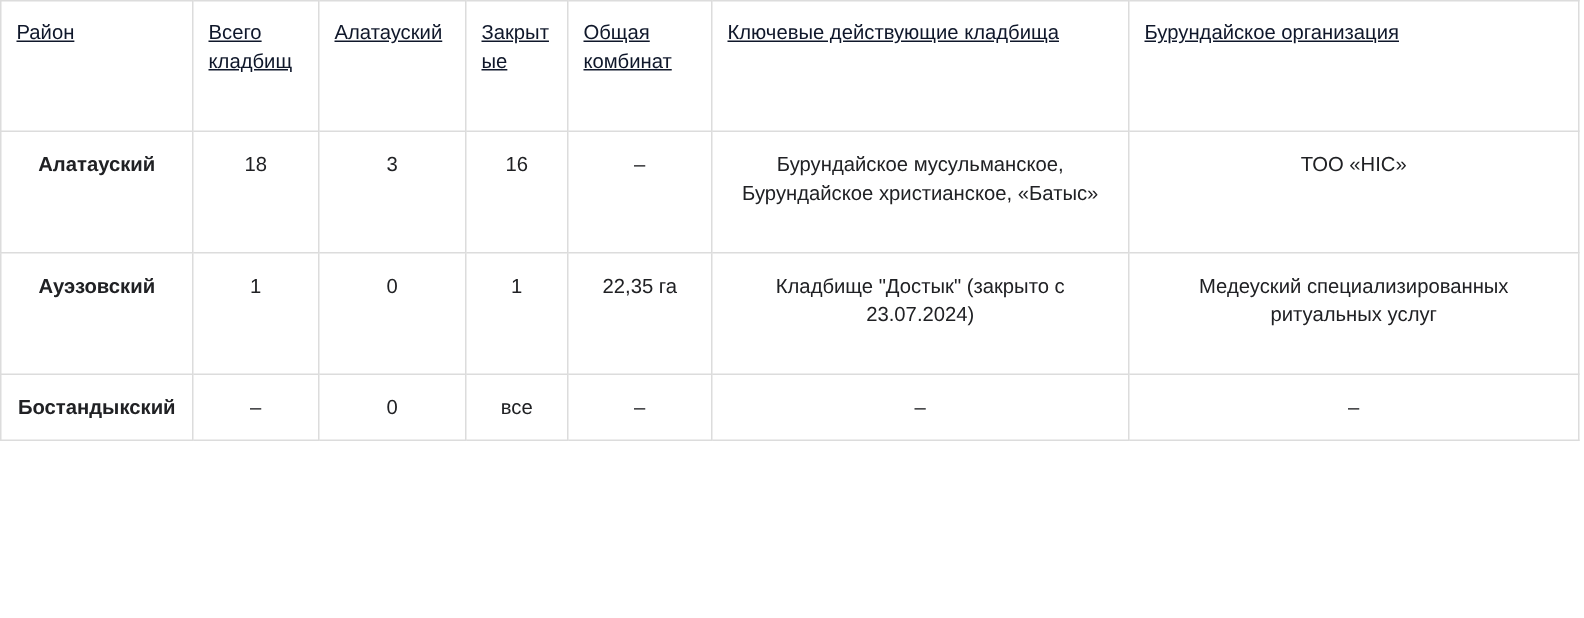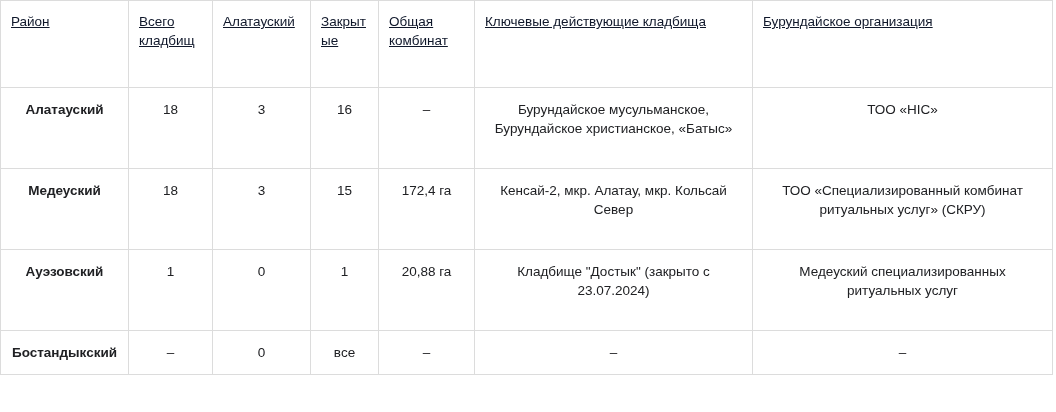--- a/index.html
+++ b/index.html
@@ -88,34 +88,25 @@
       <tr class="row-tall">
         <td class="district">Алатауский</td>
         <td>18</td>
         <td>3</td>
         <td>16</td>
         <td>–</td>
         <td>Бурундайское мусульманское, Бурундайское христианское, «Батыс»</td>
         <td>ТОО «HIC»</td>
       </tr>
       <tr class="row-tall">
-        <td class="district">Медеуский</td>
-        <td>18</td>
-        <td>3</td>
-        <td>15</td>
-        <td>172,4 га</td>
-        <td>Кенсай-2, мкр. Алатау, мкр. Кольсай Север</td>
-        <td>ТОО «Специализированный комбинат ритуальных услуг» (СКРУ)</td>
-      </tr>
-      <tr class="row-tall">
         <td class="district">Ауэзовский</td>
         <td>1</td>
         <td>0</td>
         <td>1</td>
-        <td>20,88 га</td>
+        <td>22,35 га</td>
         <td>Кладбище "Достык" (закрыто с 23.07.2024)</td>
         <td>Медеуский специализированных ритуальных услуг</td>
       </tr>
       <tr>
         <td class="district">Бостандыкский</td>
         <td>–</td>
         <td>0</td>
         <td>все</td>
         <td>–</td>
         <td>–</td>

